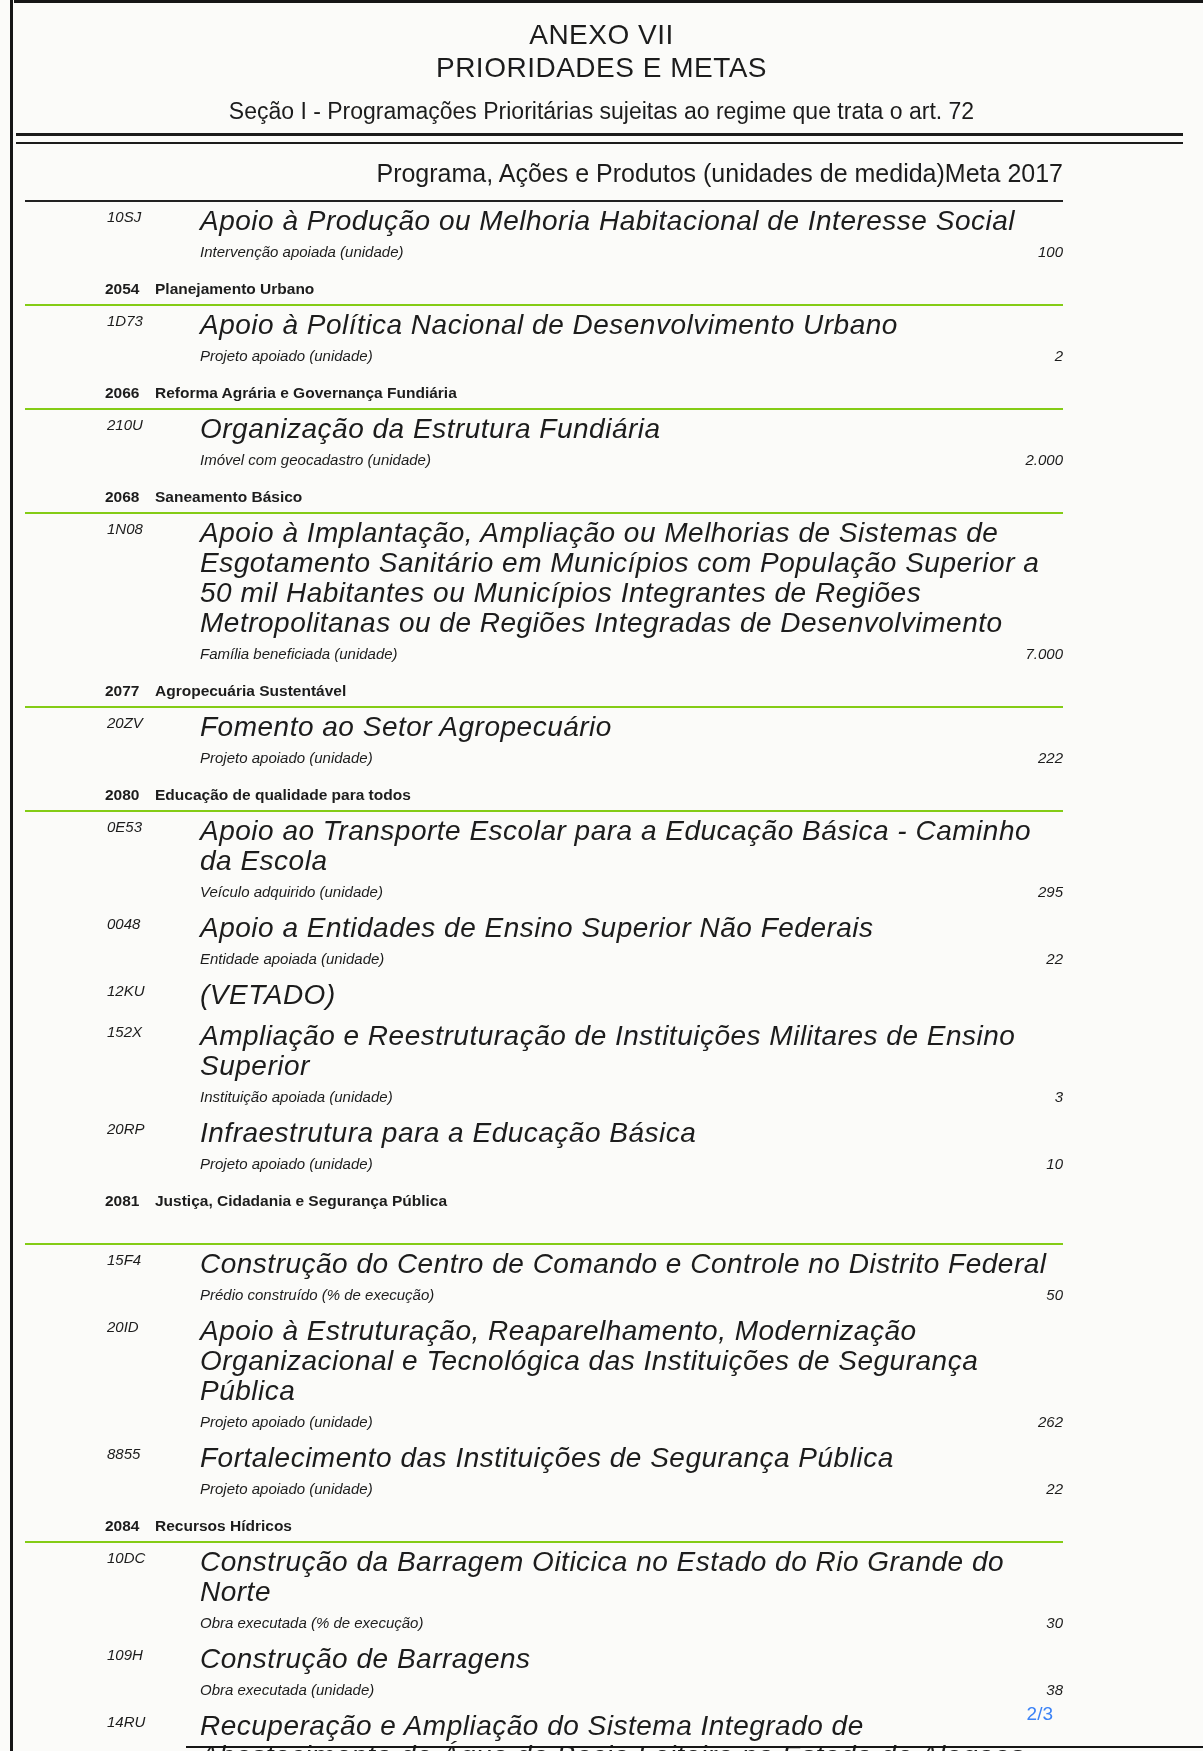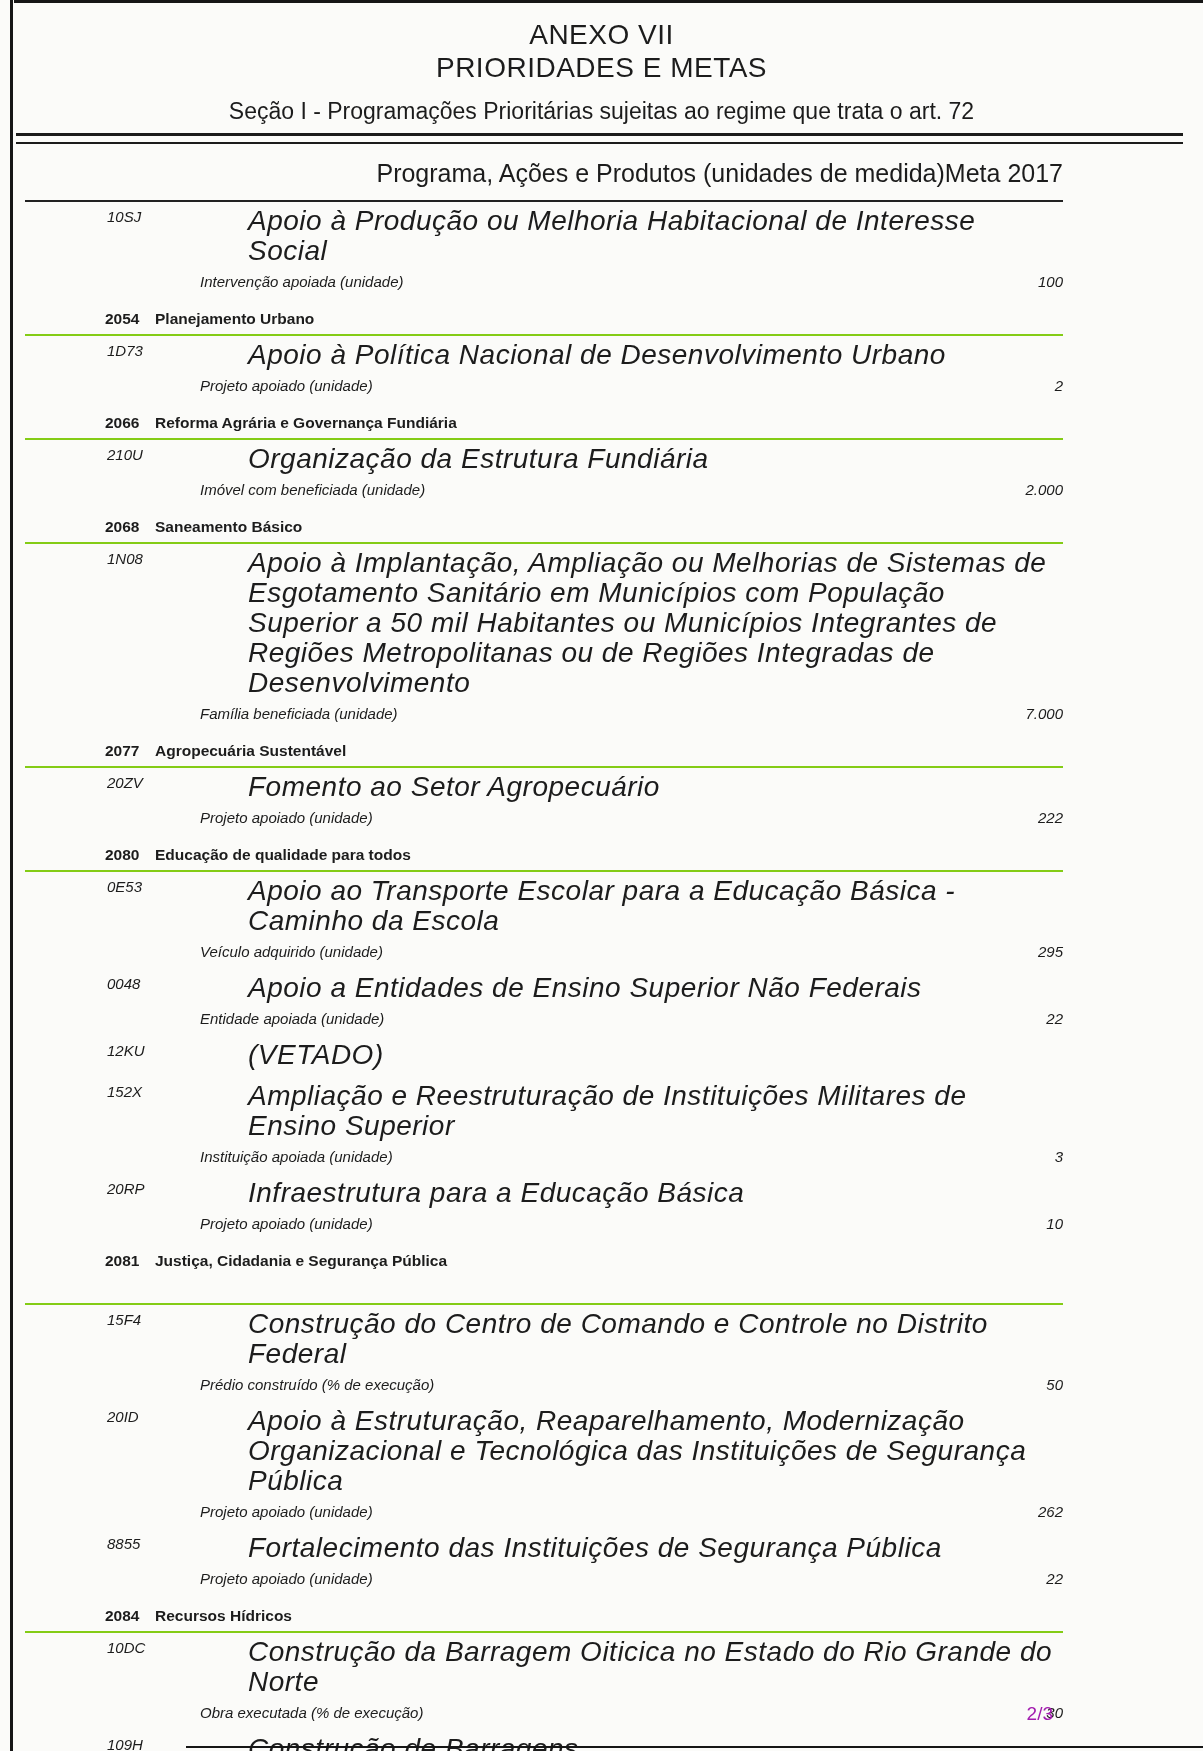--- a/index.html
+++ b/index.html
@@ -32,38 +32,38 @@
     margin:15px 140px 0 25px;
     padding:0 0 12px 75px;
     border-bottom:2px solid #222;
     font-size:25px;
   }
   .col-header .right { white-space:nowrap; }
 
   .table { margin:0 140px 0 25px; }
 
   .row.action { font-style:italic; font-size:15px; padding:4px 0 7px; }
-  .row.action .line { display:flex; line-height:21px; padding-left:82px;gap:48px; }
+  .row.action .line { display:flex; line-height:21px; padding-left:82px; }
   .row.action .code  { flex:0 0 93px; }
   .row.action .title { flex:1; padding-right:2px; }
   .row.action .product-line { padding-left:175px; margin-top:5px; }
   .row.action .product { flex:1; }
   .row.action .meta { white-space:nowrap; text-align:right; padding-left:10px; }
 
   .row.program {
     display:flex; font-weight:bold; font-size:15.5px; line-height:21px;
     margin-top:2px; padding:7px 0 5px 80px;
     border-bottom:2px solid #84cc16;
   }
   .row.program .pcode { flex:0 0 50px; }
   .row.program.tall { padding-bottom:32px; }
 
   .page-number {
     position:absolute; right:150px; bottom:26px;
-    font-size:19px; color:#a21caf;
+    font-size:19px; color:#3b82f6;
   }
 </style>
 </head>
 <body>
 
 <div class="scan-top"></div>
 <div class="scan-left"></div>
 <div class="scan-bottom"></div>
 
 <div class="page-head">
@@ -107,21 +107,21 @@
     <div class="row program">
       <span class="pcode">2066</span>
       <span class="pname">Reforma Agrária e Governança Fundiária</span>
     </div>
     <div class="row action">
       <div class="line title-line">
         <span class="code">210U</span>
         <span class="title">Organização da Estrutura Fundiária</span>
       </div>
       <div class="line product-line">
-        <span class="product">Imóvel com beneficiada (unidade)</span>
+        <span class="product">Imóvel com geocadastro (unidade)</span>
         <span class="meta">2.000</span>
       </div>
     </div>
     <div class="row program">
       <span class="pcode">2068</span>
       <span class="pname">Saneamento Básico</span>
     </div>
     <div class="row action">
       <div class="line title-line">
         <span class="code">1N08</span>

